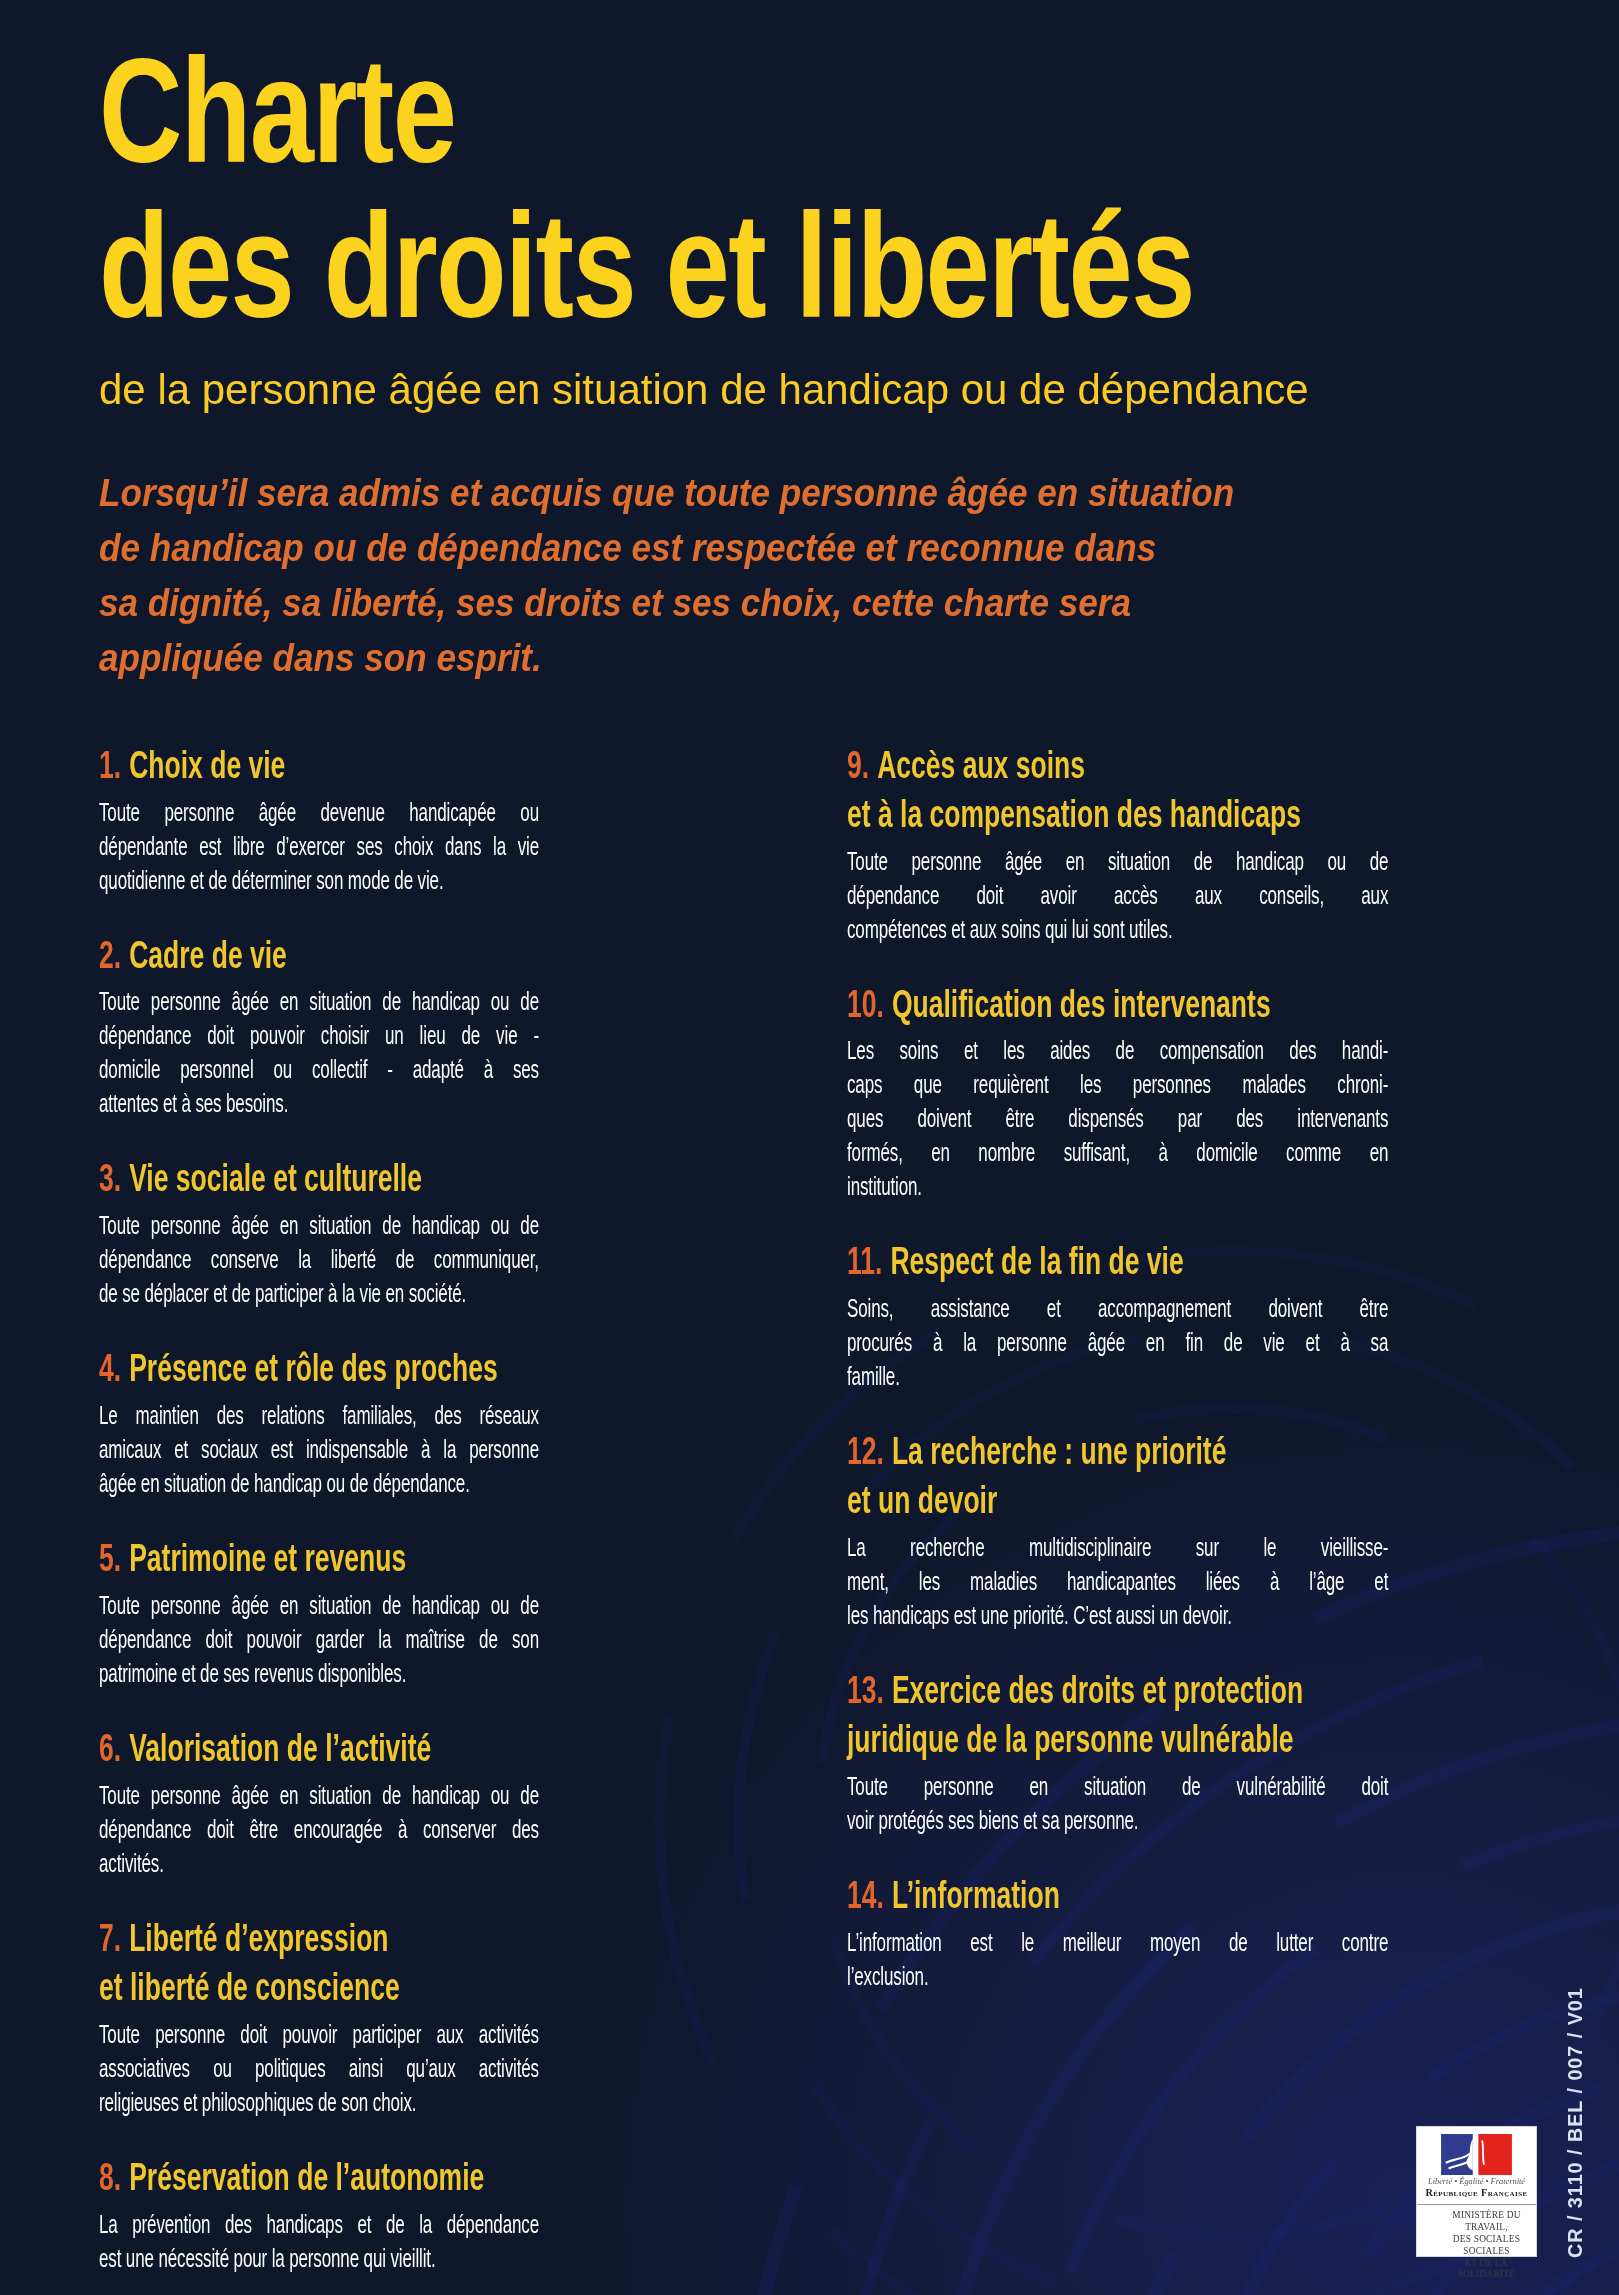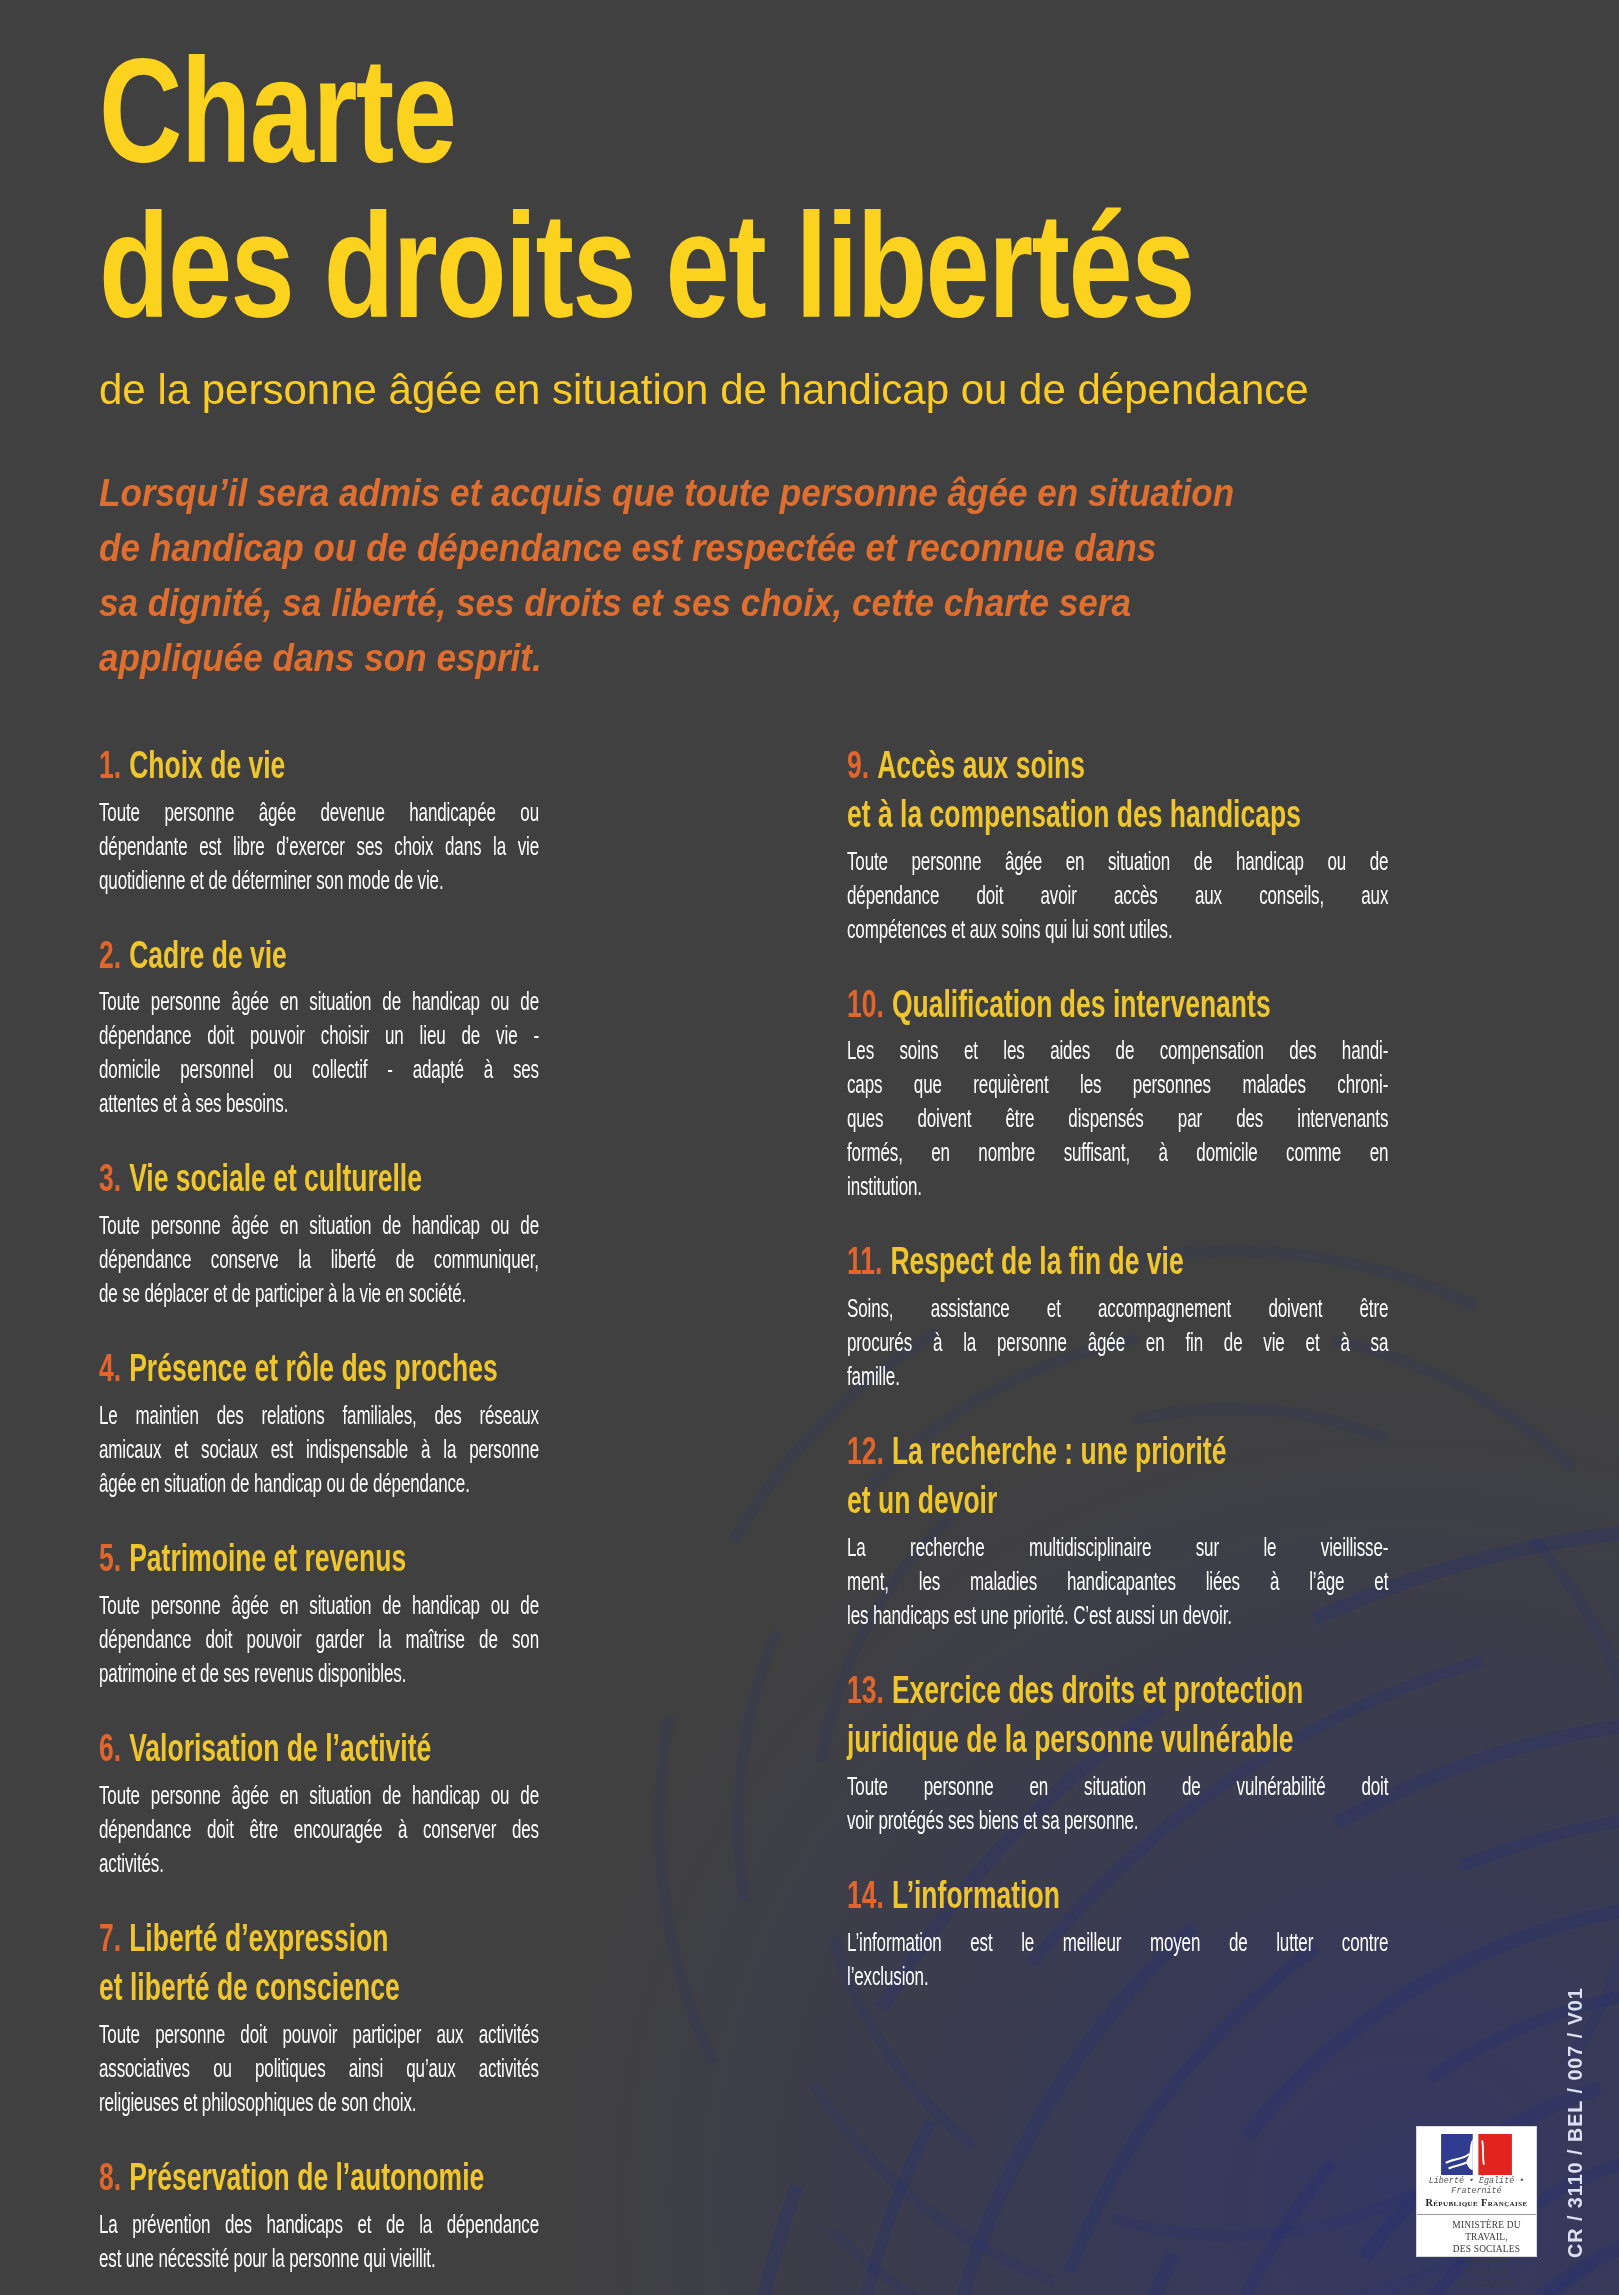--- a/index.html
+++ b/index.html
@@ -1,20 +1,20 @@
 <!DOCTYPE html>
 <html lang="fr"><head>
 <meta charset="utf-8">
 <title>Charte des droits et libertés</title>
 <style>
   html,body{margin:0;padding:0;background:#0d3f7e;}
   .page{
     position:relative;
     width:1619px;height:2295px;
-    background:#404040;
+    background:#0f172a;
     overflow:hidden;
     font-family:"Liberation Sans",sans-serif;
     box-sizing:border-box;
     padding:33px 0 0 99px;
   }
   
   .title{
     color:#FBD21E;
     font-weight:bold;
     font-size:148px;
@@ -96,21 +96,21 @@
     transform-origin:0 0;
   }
   .fng-lines{margin-top:3.9px;font-size:14.8px;line-height:20.7px;font-weight:bold;letter-spacing:-0.2px;}
   .ministry-box{
     position:absolute;left:1416px;top:2126px;width:121px;height:131px;
     background:#ffffff;border:1px solid #d8d8d8;box-sizing:border-box;
     z-index:3;text-align:center;
     font-family:"Liberation Serif",serif;color:#3a3a3a;
   }
   .ministry-flag{margin:6.9px auto 2px auto;display:block;}
-  .ministry-motto{font-size:8.4px;font-style:italic;color:#555;line-height:9.9px;font-family:Liberation Mono, monospace;}
+  .ministry-motto{font-size:8.4px;font-style:italic;color:#555;line-height:9.9px;}
   .ministry-republic{font-size:10.3px;letter-spacing:0.4px;color:#222;line-height:12.8px;margin-top:0;font-variant:small-caps;font-weight:bold;}
   .ministry-divider{border:none;border-top:1px solid #9a9a9a;margin:4.9px 0 4.9px 0;}
   .ministry-name{font-size:9.4px;line-height:11.8px;letter-spacing:0.2px;color:#3a3a3a;padding-left:20px;}
   .side-code{
     position:absolute;left:1564px;top:2258px;
     transform:rotate(-90deg);transform-origin:0 0;
     white-space:nowrap;
     font-size:19.7px;font-weight:bold;letter-spacing:1px;
     color:#D9E1F2;z-index:3;
   }

